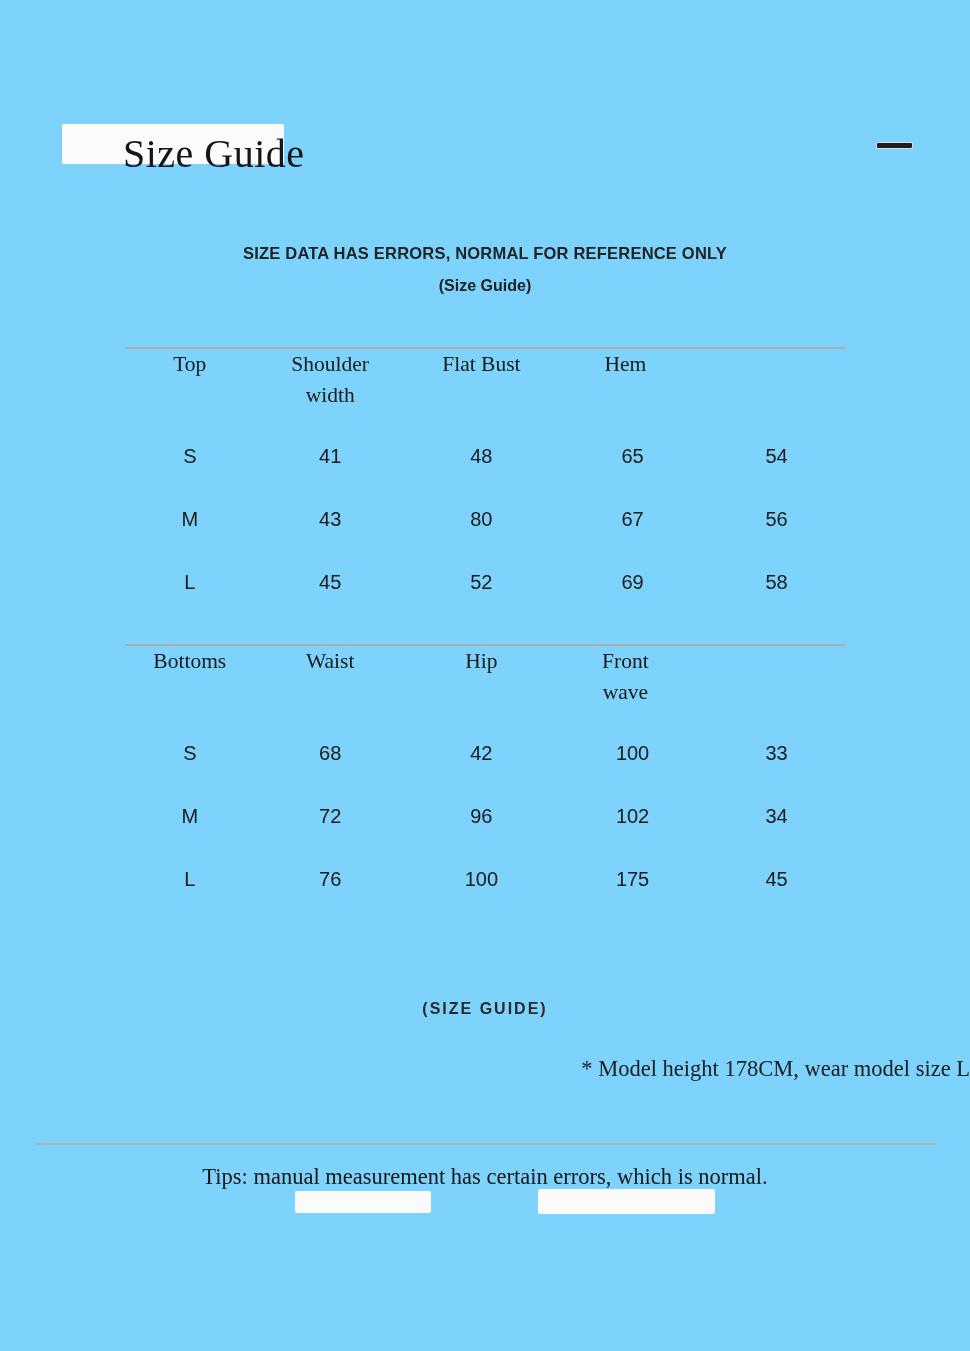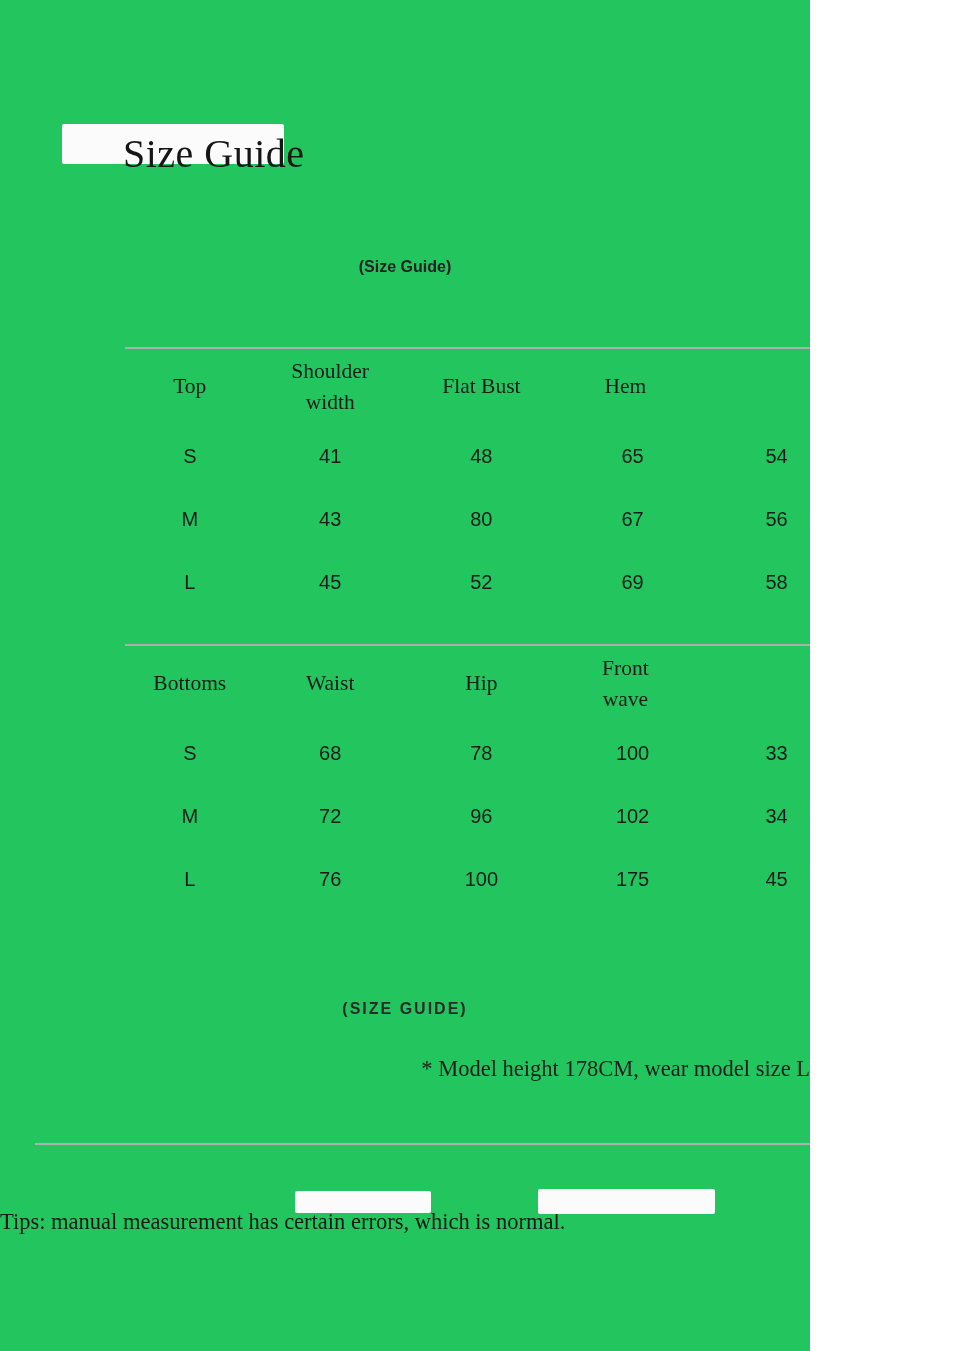--- a/index.html
+++ b/index.html
@@ -1,21 +1,21 @@
 <!DOCTYPE html>
 <html><head>
 <meta charset="utf-8">
 <style>
   * { margin: 0; padding: 0; box-sizing: border-box; }
   html, body { background: #ffffff; }
   .page {
     position: relative;
-    width: 810px;
+    width: 970px;
     height: 1351px;
-    background: #22c55e;
+    background: #7dd3fc;
     overflow: hidden;
     font-family: "Liberation Serif", "DejaVu Serif", serif;
     color: #1c1c1c;
   }
 
   
   .smudge { position: absolute; background: #fbfbfb; border-radius: 2px; }
   .smudge-title { left: 62px; top: 124px; width: 222px; height: 40px; }
   .smudge-b1 { left: 295px; top: 1191px; width: 136px; height: 22px; }
   .smudge-b2 { left: 538px; top: 1189px; width: 177px; height: 25px; }
@@ -55,21 +55,21 @@
   .notice-line2 { font-size: 16px;  font-weight: 600; margin-top: 14px; }
 
   .size-table {
     position: absolute;
     left: 125px; width: 720px;
     border-top: 2px solid #adadad;
   }
   .table-top    { top: 347px; }
   .table-bottom { top: 644px; }
 
-  .t-header { display: flex; height: 76px; align-items: center; }
+  .t-header { display: flex; height: 76px; align-items: flex-start; }
   .t-row    { display: flex; height: 63px; align-items: center; }
   .t-cell {
     display: flex; align-items: center; justify-content: center;
     text-align: center;
   }
   .c0 { width: 18%; } .c1 { width: 21%; } .c2 { width: 21%; }
   .c3 { width: 21%; } .c4 { width: 19%; }
   .hdr {
     font-family: "Liberation Serif", "DejaVu Serif", serif;
     font-size: 21.5px;
@@ -104,40 +104,40 @@
   .divider {
     position: absolute;
     left: 35px; top: 1143px; width: 900px;
     border: none;
     border-top: 2px solid #b0b0b0;
   }
 
   .tips {
     position: absolute;
     left: 0; top: 1164px; width: 100%;
-    text-align: left;
+    text-align: center;
     font-size: 22.5px;
     color: #171717;
-    margin-top: 45px;
   }
 </style>
 </head>
 <body>
 
 <div class="page">
 
   <div class="smudge smudge-title"></div>
 
   <h1 class="page-title">Size Guide</h1>
 
   <button class="collapse-btn" aria-label="Collapse size guide">
     <span class="minus-icon"></span>
   </button>
 
   <div class="notice">
+    <div class="notice-line1">SIZE DATA HAS ERRORS, NORMAL FOR REFERENCE ONLY</div>
     <div class="notice-line2">(Size Guide)</div>
   </div>
 
   <div class="size-table table-top">
     <div class="t-header">
       <div class="t-cell c0">
           <span class="hdr">Top</span>
         </div>
       <div class="t-cell c1">
           <span class="hdr">Shoulder width</span>
@@ -183,21 +183,21 @@
       <div class="t-cell c2">
           <span class="hdr">Hip</span>
         </div>
       <div class="t-cell c4">
           <span class="hdr">Front wave</span>
         </div>
     </div>
     <div class="t-row">
       <div class="t-cell c0 lbl">S</div>
       <div class="t-cell c1 val">68</div>
-      <div class="t-cell c2 val">78</div>
+      <div class="t-cell c2 val">42</div>
       <div class="t-cell c3 val">100</div>
       <div class="t-cell c4 val">33</div>
     </div>
     <div class="t-row">
       <div class="t-cell c0 lbl">M</div>
       <div class="t-cell c1 val">72</div>
       <div class="t-cell c2 val">96</div>
       <div class="t-cell c3 val">102</div>
       <div class="t-cell c4 val">34</div>
     </div>

